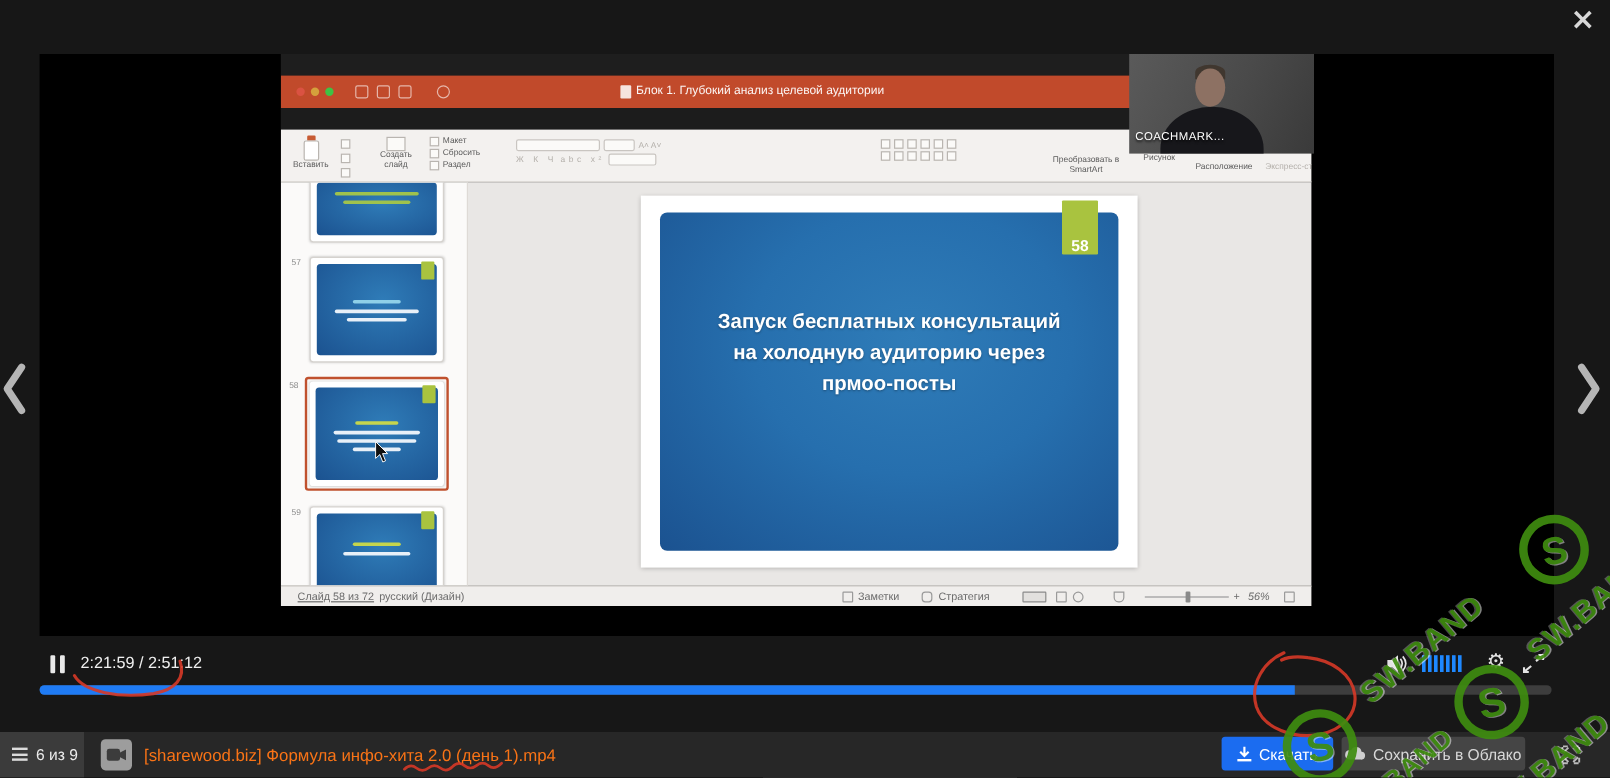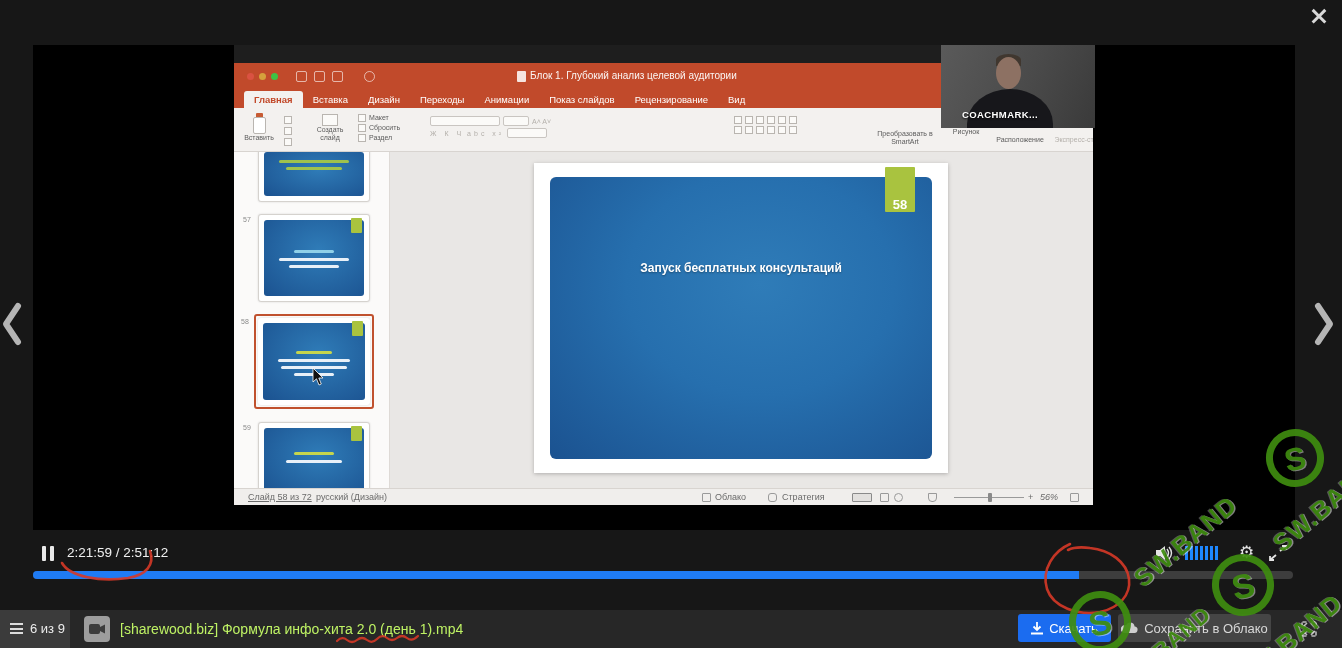--- a/index.html
+++ b/index.html
@@ -60,38 +60,38 @@
 
   .editor{left:157px;top:0;width:702px;height:336px;}
   .canvas{left:143px;top:11px;width:414px;height:310px;background:#fff;box-shadow:0 1px 4px rgba(0,0,0,.25);}
   .slide-blue{left:16px;top:14px;width:382px;height:282px;border-radius:6px;
     background:radial-gradient(ellipse at 55% 38%, #2f7cb8 0%, #266fae 45%, #1b5290 100%);}
   .badge58{left:351px;top:4px;width:30px;height:45px;background:var(--badge-green);
     color:#fff;font-weight:bold;font-size:13px;text-align:center;line-height:76px;border-radius:1px;}
   .slide-text{left:0;top:78px;width:100%;text-align:center;
     text-shadow:0 1px 2px rgba(0,0,0,.35);font-weight:bold;}
   .slide-title{color:var(--slide-title-green);font-size:18px;margin-bottom:4px;}
-  .slide-line{color:#fff;font-size:12px;line-height:26px;}
+  .slide-line{color:#fff;font-size:17px;line-height:26px;}
 
   .ppt-status{left:0;top:443px;width:859px;height:17px;background:#f0eeec;
     border-top:1px solid #d8d4d0;color:#6b6b6b;font-size:9px;}
   .st{top:3px;white-space:nowrap;}
   .st-ic{top:4px;width:9px;height:9px;border:1px solid #9a9a9a;border-radius:1px;}
   .view-box{border:1px solid #8a8a8a;background:#e2e0de;}
   .slider-line{top:8px;width:70px;height:1px;background:#9a9a9a;}
   .slider-knob{top:4px;width:4px;height:9px;background:#8a8a8a;border-radius:1px;}
 
   
   .webcam{left:908px;top:0;width:154px;height:83px;z-index:6;overflow:hidden;
     background:linear-gradient(115deg,#5a5a5a 0%,#4a4a4a 55%,#3a3a3a 100%);}
   .wc-body{left:26px;top:44px;width:86px;height:50px;background:#17171b;
     border-radius:50% 50% 0 0/70% 70% 0 0;}
   .wc-head{left:55px;top:12px;width:25px;height:32px;background:#8d7163;border-radius:50%;}
   .wc-hair{left:55px;top:9px;width:25px;height:12px;background:#40372f;border-radius:50% 50% 0 0;}
-  .wc-label{left:21px;top:64px;color:#fff;font-weight:bold;font-size:9.5px;letter-spacing:.4px;
+  .wc-label{left:5px;top:64px;color:#fff;font-weight:normal;font-size:9.5px;letter-spacing:.4px;
     text-shadow:0 1px 2px rgba(0,0,0,.8);}
 
   .zoom-logo{left:884px;top:404px;z-index:7;color:rgba(252,252,252,.92);
     font-family:"DejaVu Sans",sans-serif;font-size:46px;font-weight:bold;
     letter-spacing:-3px;text-shadow:0 0 3px rgba(120,120,120,.6);line-height:46px;}
 
   
   .pause-btn{left:42px;top:546px;width:14px;height:15px;z-index:10;cursor:pointer;}
   .pause-btn div{position:absolute;top:0;width:4px;height:15px;background:#e9e9e9;border-radius:1px;}
   .pb1{left:0;} .pb2{left:8px;}
@@ -107,21 +107,21 @@
   .progress-fill{height:8px;background:var(--accent-blue);border-radius:4px 0 0 4px;width:83%;}
 
   
   .footer{left:0;top:610px;width:1342px;height:38px;background:#272727;z-index:10;}
   .chip{left:0;top:0;width:70px;height:38px;background:#3b3b3b;cursor:pointer;}
   .burger{left:10px;top:13px;width:13px;height:11px;}
   .burger div{position:absolute;left:0;width:13px;height:2px;background:#dcdcdc;}
   .bg1{top:0;} .bg2{top:4.5px;} .bg3{top:9px;}
   .chip-label{left:30px;top:11px;color:#ececec;font-size:13px;}
   .file-ic{left:84px;top:6px;width:26px;height:26px;background:#9d9d9d;border-radius:4px;}
-  .filename{left:120px;top:11px;color:#bef264;font-size:14px;white-space:nowrap;}
+  .filename{left:120px;top:11px;color:#f97316;font-size:14px;white-space:nowrap;}
   .btn{top:4px;height:28px;border-radius:3px;display:flex;align-items:center;
     justify-content:center;gap:6px;font-size:13px;cursor:pointer;}
   .btn-download{left:1018px;width:93px;background:var(--download-blue);color:#fff;}
   .btn-cloud{left:1118px;width:153px;background:#454545;color:#d8d8d8;}
   .fs-btn{left:1299px;top:9px;width:20px;height:20px;cursor:pointer;}
 
   
   .red-svg{left:0;top:0;width:1342px;height:648px;z-index:35;pointer-events:none;}
   .wm{z-index:40;pointer-events:none;opacity:.92;}
   .wm-text{color:var(--watermark-green);font-weight:800;font-size:25px;letter-spacing:1px;
@@ -152,30 +152,20 @@
       <div class="abs tl tl-yellow"></div>
       <div class="abs tl tl-green"></div>
       <div class="abs tb-ic" style="left:62px;"></div>
       <div class="abs tb-ic" style="left:80px;"></div>
       <div class="abs tb-ic" style="left:98px;"></div>
       <div class="abs tb-ic" style="left:130px;border-radius:50%;"></div>
       <div class="abs ppt-title-ic"></div>
       <div class="abs ppt-title">Блок 1. Глубокий анализ целевой аудитории</div>
     </div>
 
-    <div class="ppt-tabs abs">
-      <span class="tab active">Главная</span>
-      <span class="tab">Вставка</span>
-      <span class="tab">Дизайн</span>
-      <span class="tab">Переходы</span>
-      <span class="tab">Анимации</span>
-      <span class="tab">Показ слайдов</span>
-      <span class="tab">Рецензирование</span>
-      <span class="tab">Вид</span>
-    </div>
 
     <div class="abs ppt-ribbon">
       <div class="abs" style="left:8px;top:5px;width:34px;">
         <div class="clip-top"></div>
         <div class="clip-ic"></div>
         <div class="rlabel">Вставить</div>
       </div>
       <div class="abs" style="left:50px;top:8px;width:12px;">
         <div class="mini"></div>
         <div class="mini" style="margin-top:2px;"></div>
@@ -282,32 +272,34 @@
             <div class="tline" style="top:32px;background:#e8f0f8;left:22%;right:22%;"></div>
           </div>
         </div>
       </div>
 
       <div class="abs editor">
         <div class="abs canvas">
           <div class="abs slide-blue">
             <div class="abs slide-text">
               <div class="slide-line">Запуск бесплатных консультаций</div>
+              <div class="slide-line">на холодную аудиторию через</div>
+              <div class="slide-line">прмоо-посты</div>
             </div>
           </div>
           <div class="abs badge58">58</div>
         </div>
       </div>
     </div>
 
     <div class="abs ppt-status">
       <span class="abs st" style="left:14px;text-decoration:underline;">Слайд 58 из 72</span>
       <span class="abs st" style="left:82px;">русский (Дизайн)</span>
       <span class="abs st-ic" style="left:468px;"></span>
-      <span class="abs st" style="left:481px;">Облако</span>
+      <span class="abs st" style="left:481px;">Заметки</span>
       <span class="abs st-ic" style="left:534px;border-radius:3px;"></span>
       <span class="abs st" style="left:548px;">Стратегия</span>
       <span class="abs st-ic view-box" style="left:618px;width:20px;"></span>
       <span class="abs st-ic" style="left:646px;"></span>
       <span class="abs st-ic" style="left:660px;border-radius:50%;"></span>
       <span class="abs st-ic" style="left:694px;border-radius:0 0 4px 4px;"></span>
       <span class="abs slider-line" style="left:720px;"></span>
       <span class="abs slider-knob" style="left:754px;"></span>
       <span class="abs st" style="left:794px;">+</span>
       <span class="abs st" style="left:806px;font-style:italic;">56%</span>

